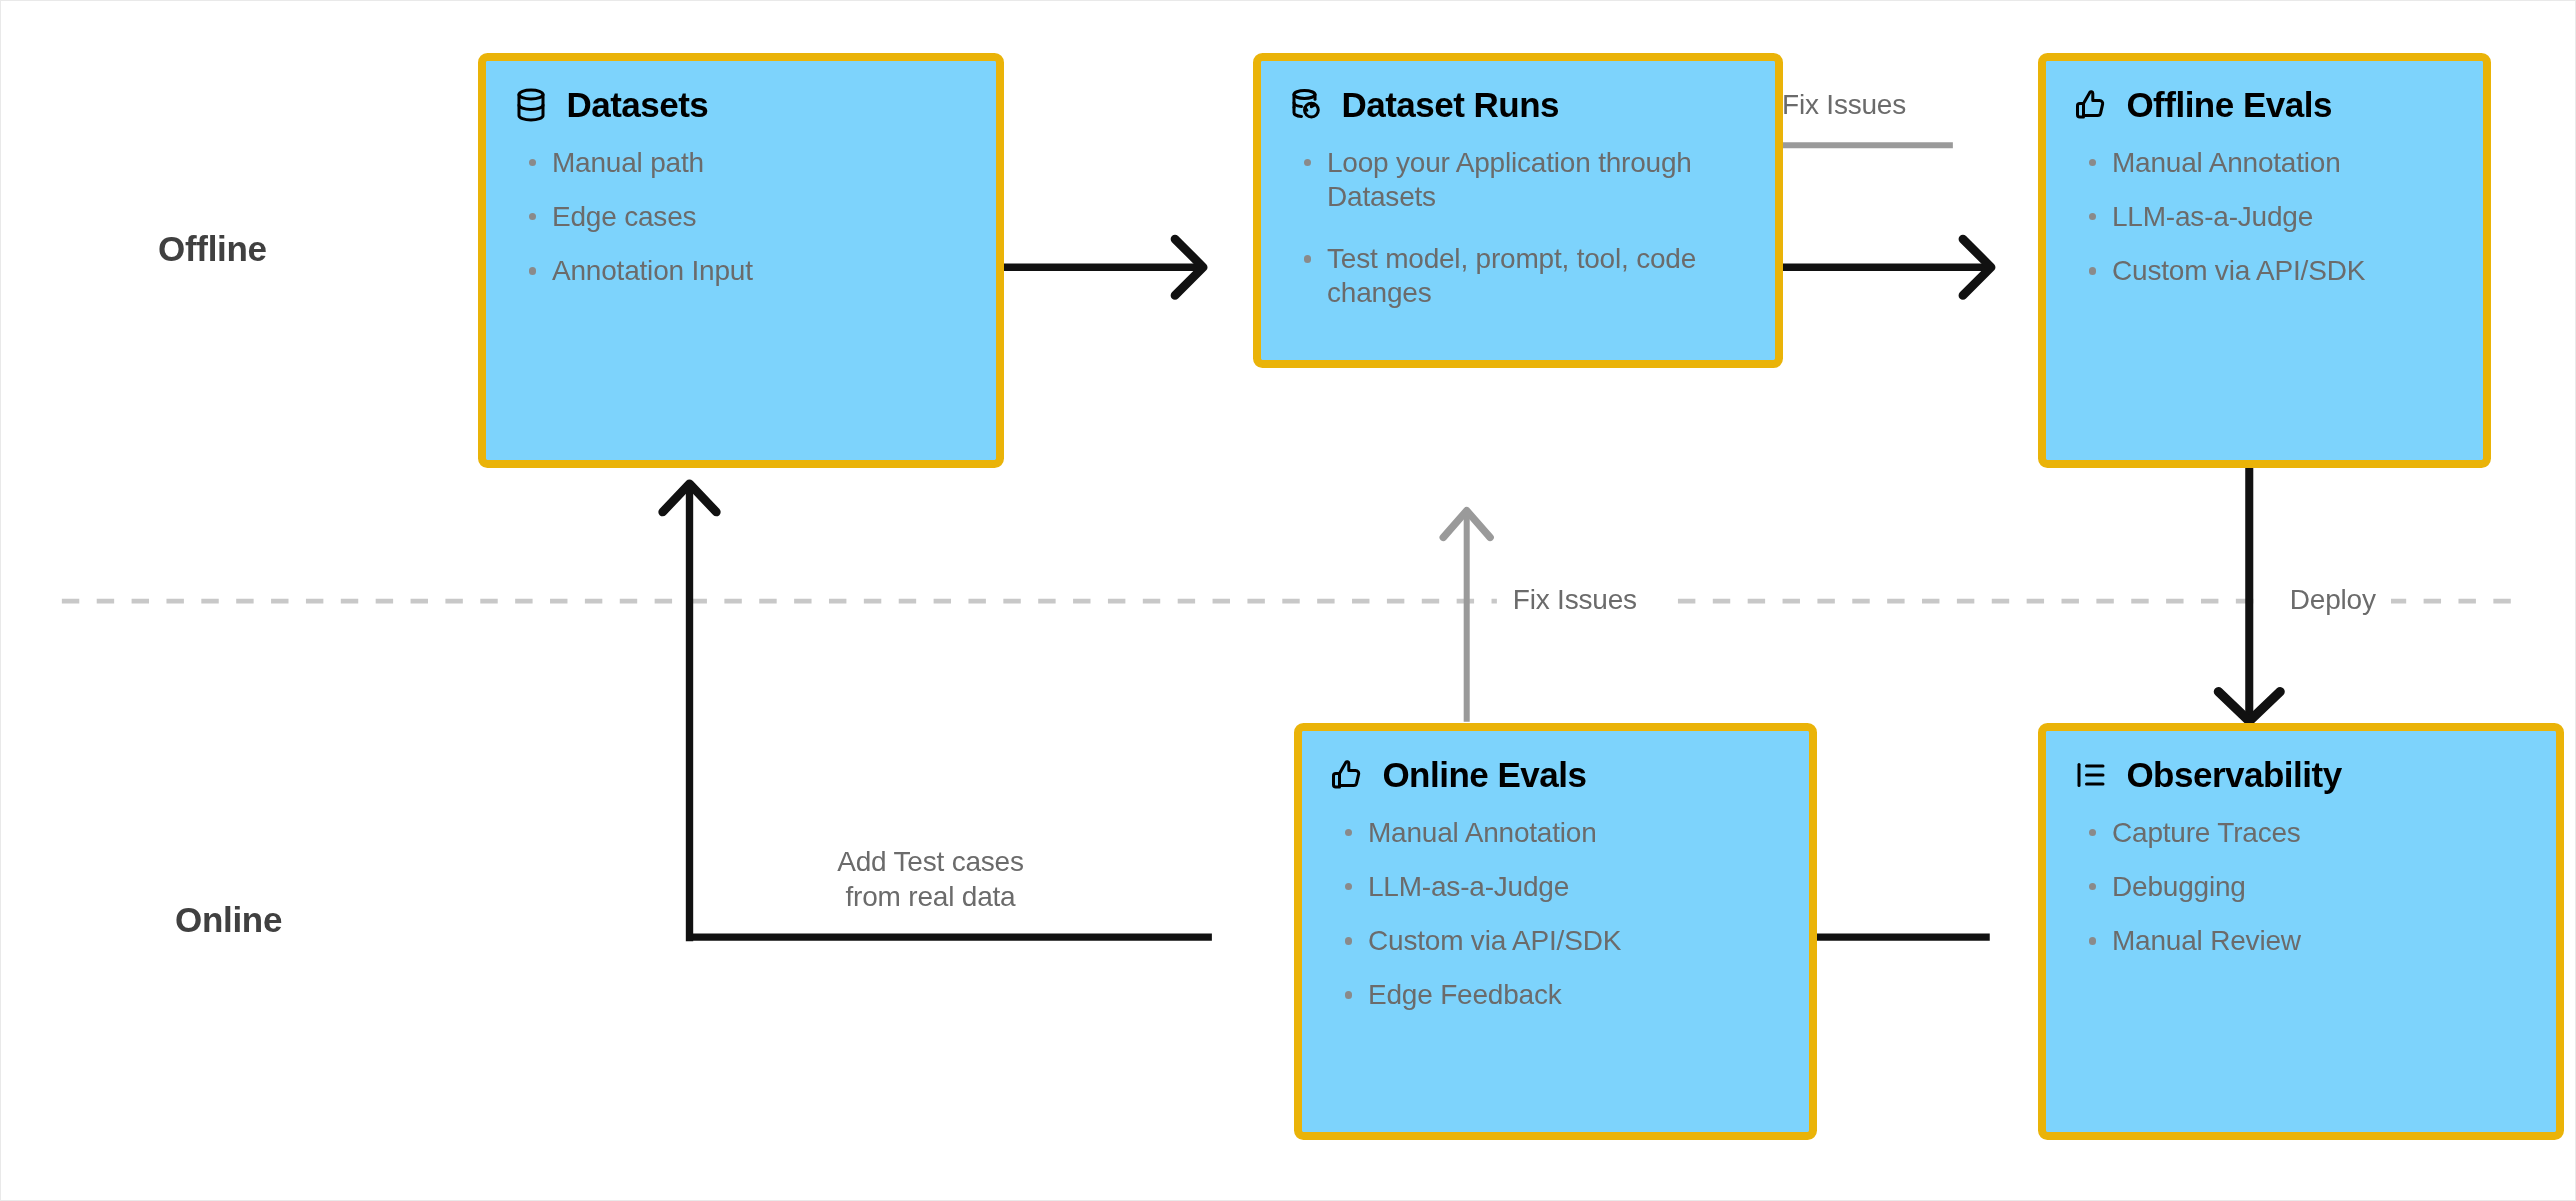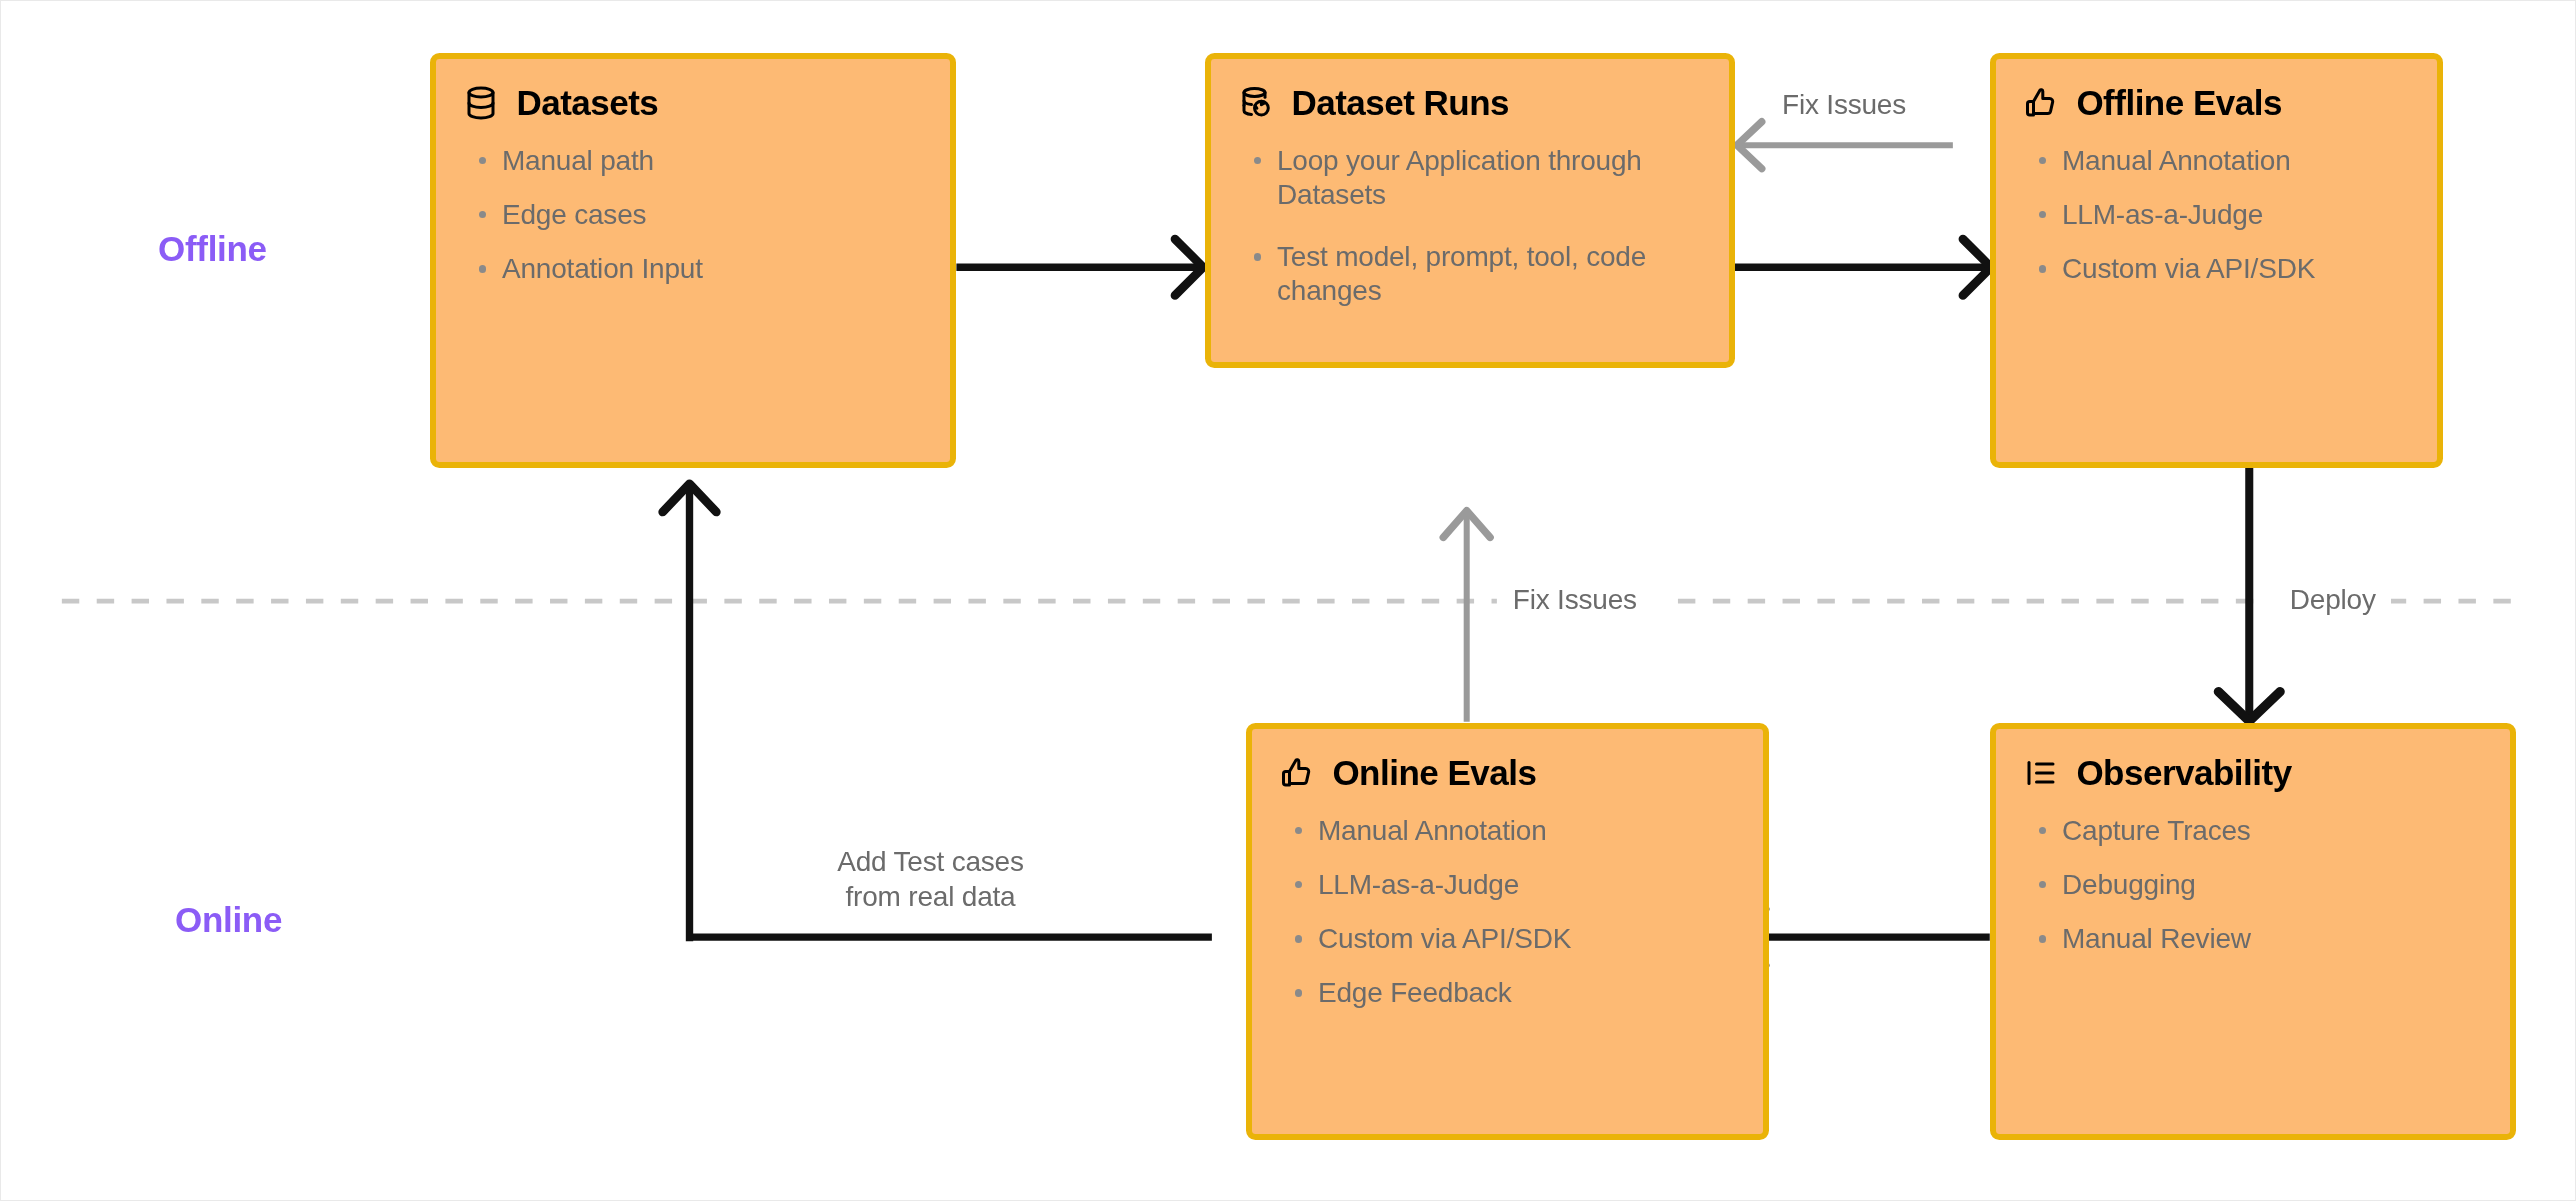--- a/index.html
+++ b/index.html
@@ -10,28 +10,29 @@
   }
   #canvas{
     position:absolute;left:0;top:0;width:2576px;height:1201px;
     background:#ffffff;
     border:1.3px solid #e9e9e9;
     box-sizing:border-box;
   }
   svg#wires{position:absolute;left:0;top:0;width:2576px;height:1201px;pointer-events:none;}
 
   .row-label{
-    position:absolute;font-size:35px;font-weight:bold;color:#8b5cf6;
+    position:absolute;font-size:35px;font-weight:bold;color:#404040;
     letter-spacing:-0.3px;white-space:nowrap;
   }
 
   .node{
-    position:absolute;background:#fdba74;
-    border:6px solid #eab308;border-radius:9.4px;
+    position:absolute;background:#7dd3fc;
+    border:8px solid #eab308;border-radius:9.4px;
     box-sizing:border-box;
+    margin-left:48px;
   }
   .node-head{
     display:flex;align-items:center;gap:17.4px;
     padding:25.5px 0 0 27px;
   }
   .node-title{
     font-size:35px;font-weight:bold;color:#000000;letter-spacing:-0.5px;
     white-space:nowrap;line-height:1;
   }
   .node-icon{width:36px;height:36px;flex:0 0 36px;display:block;}

